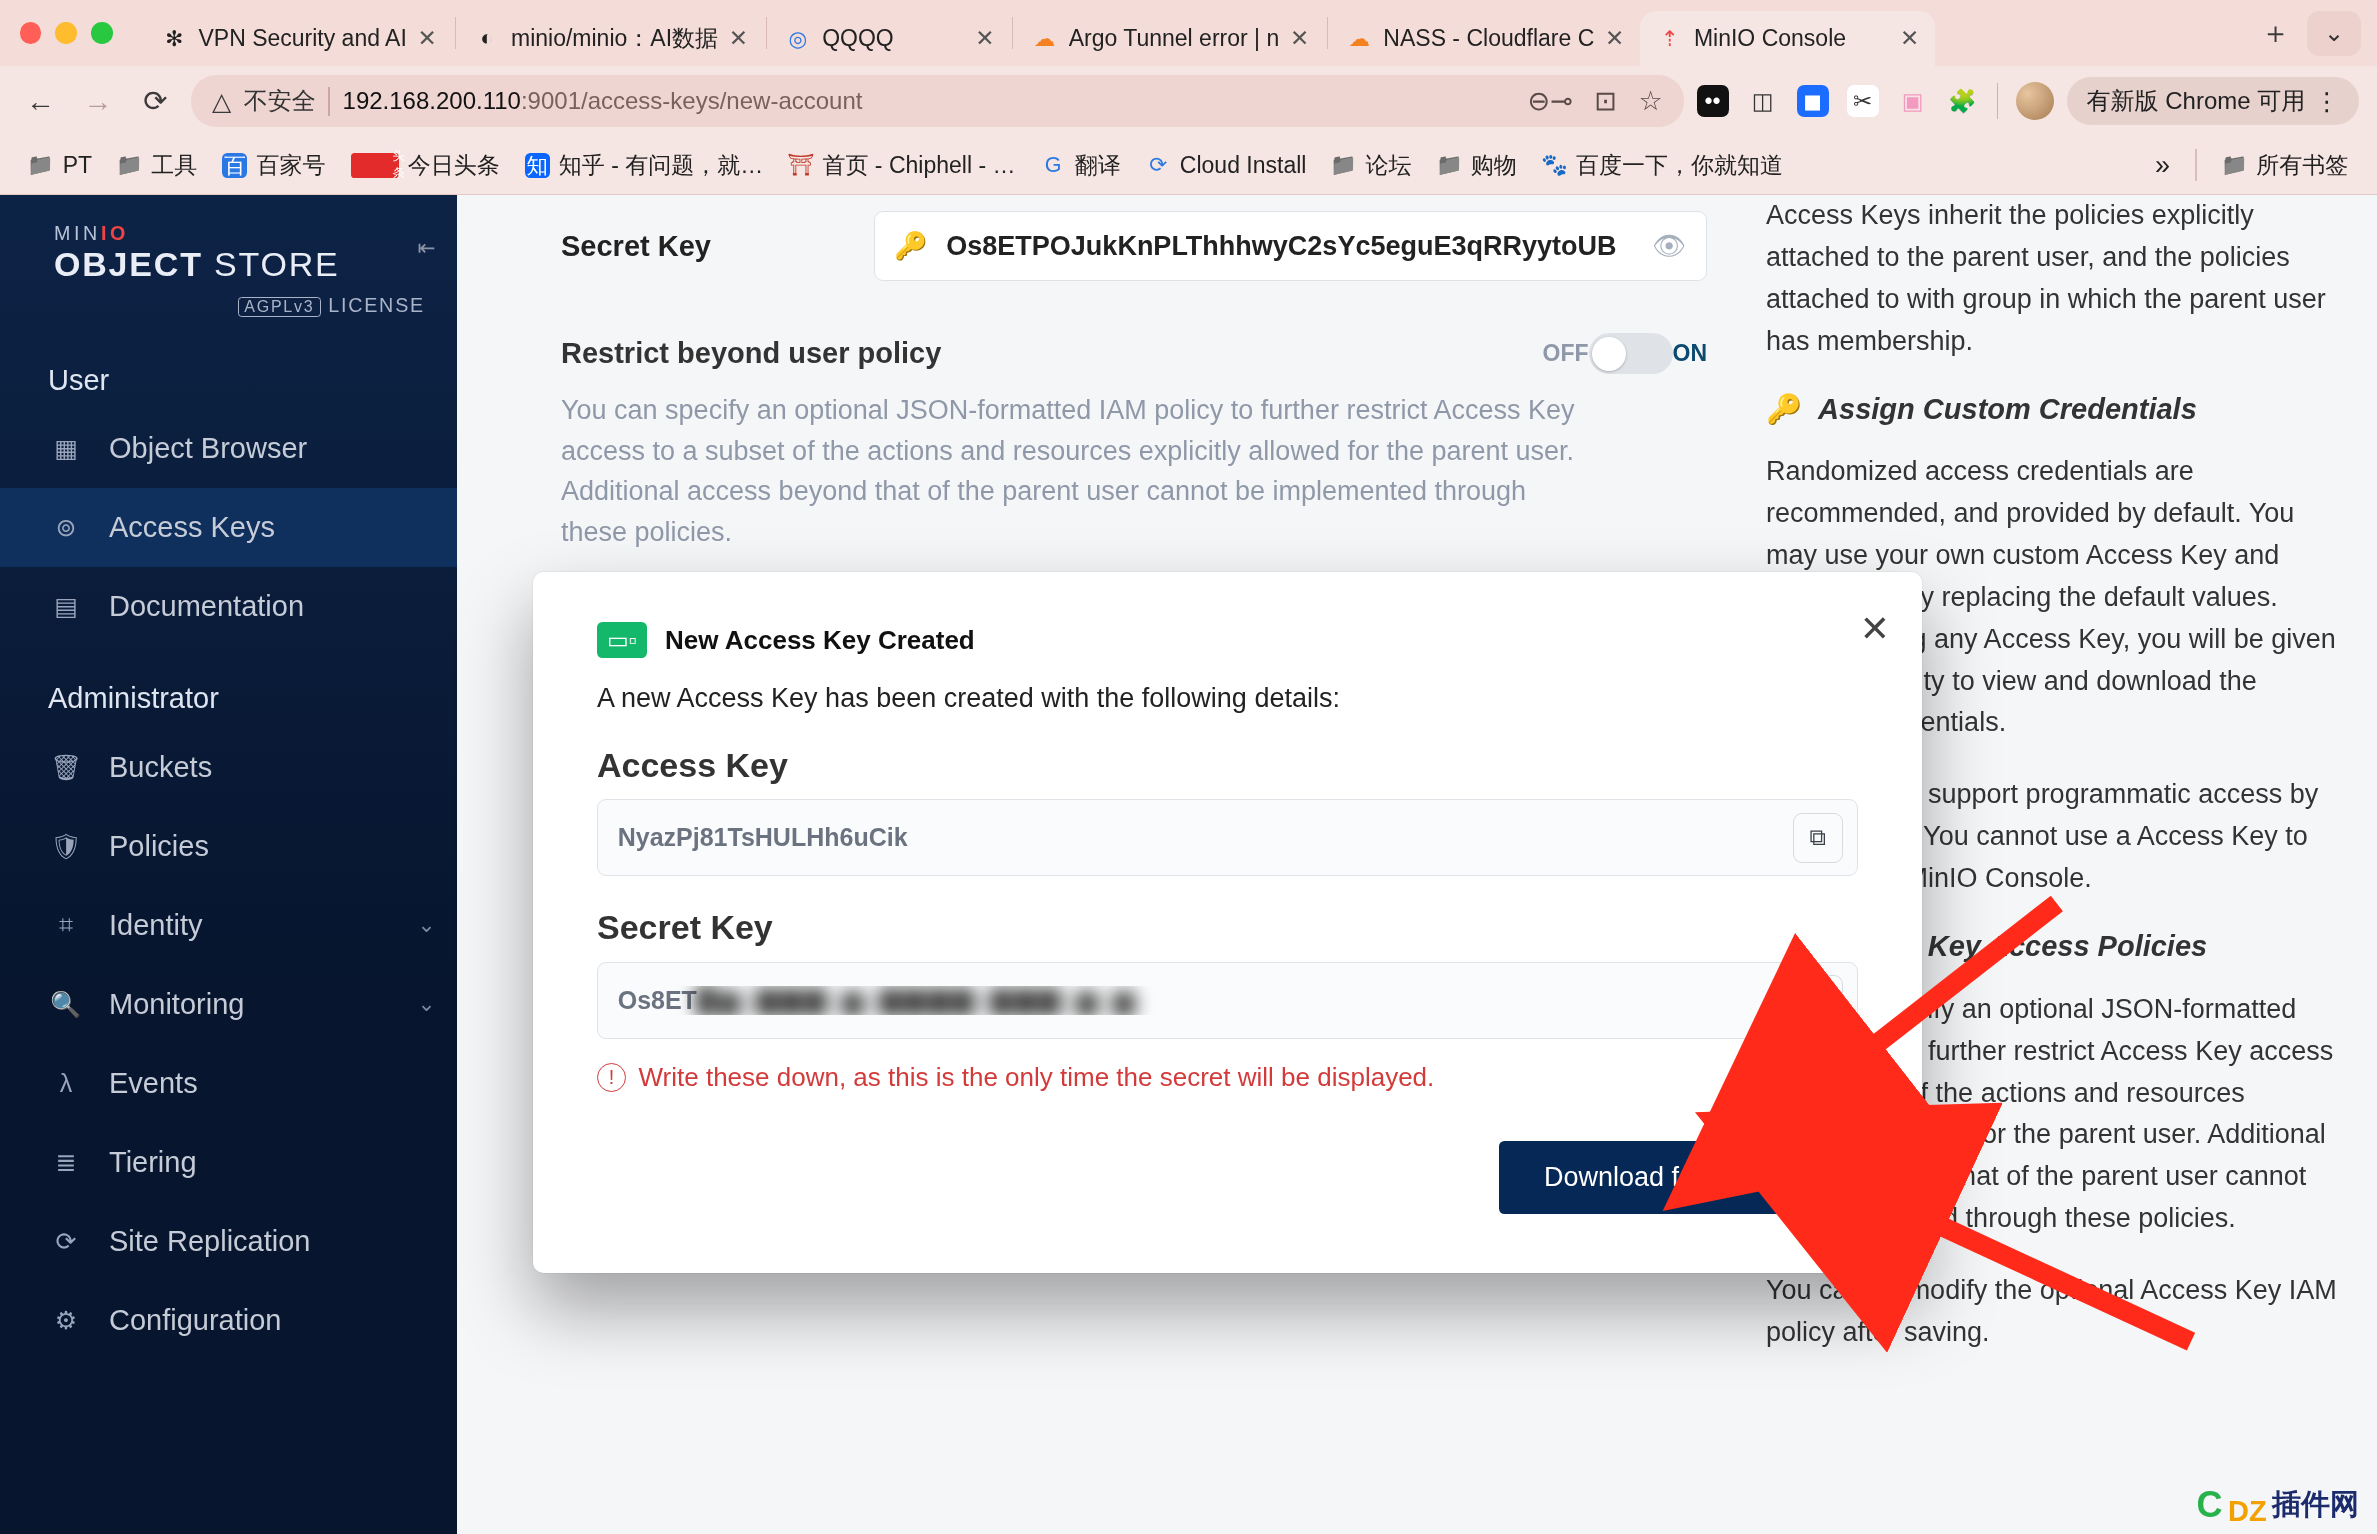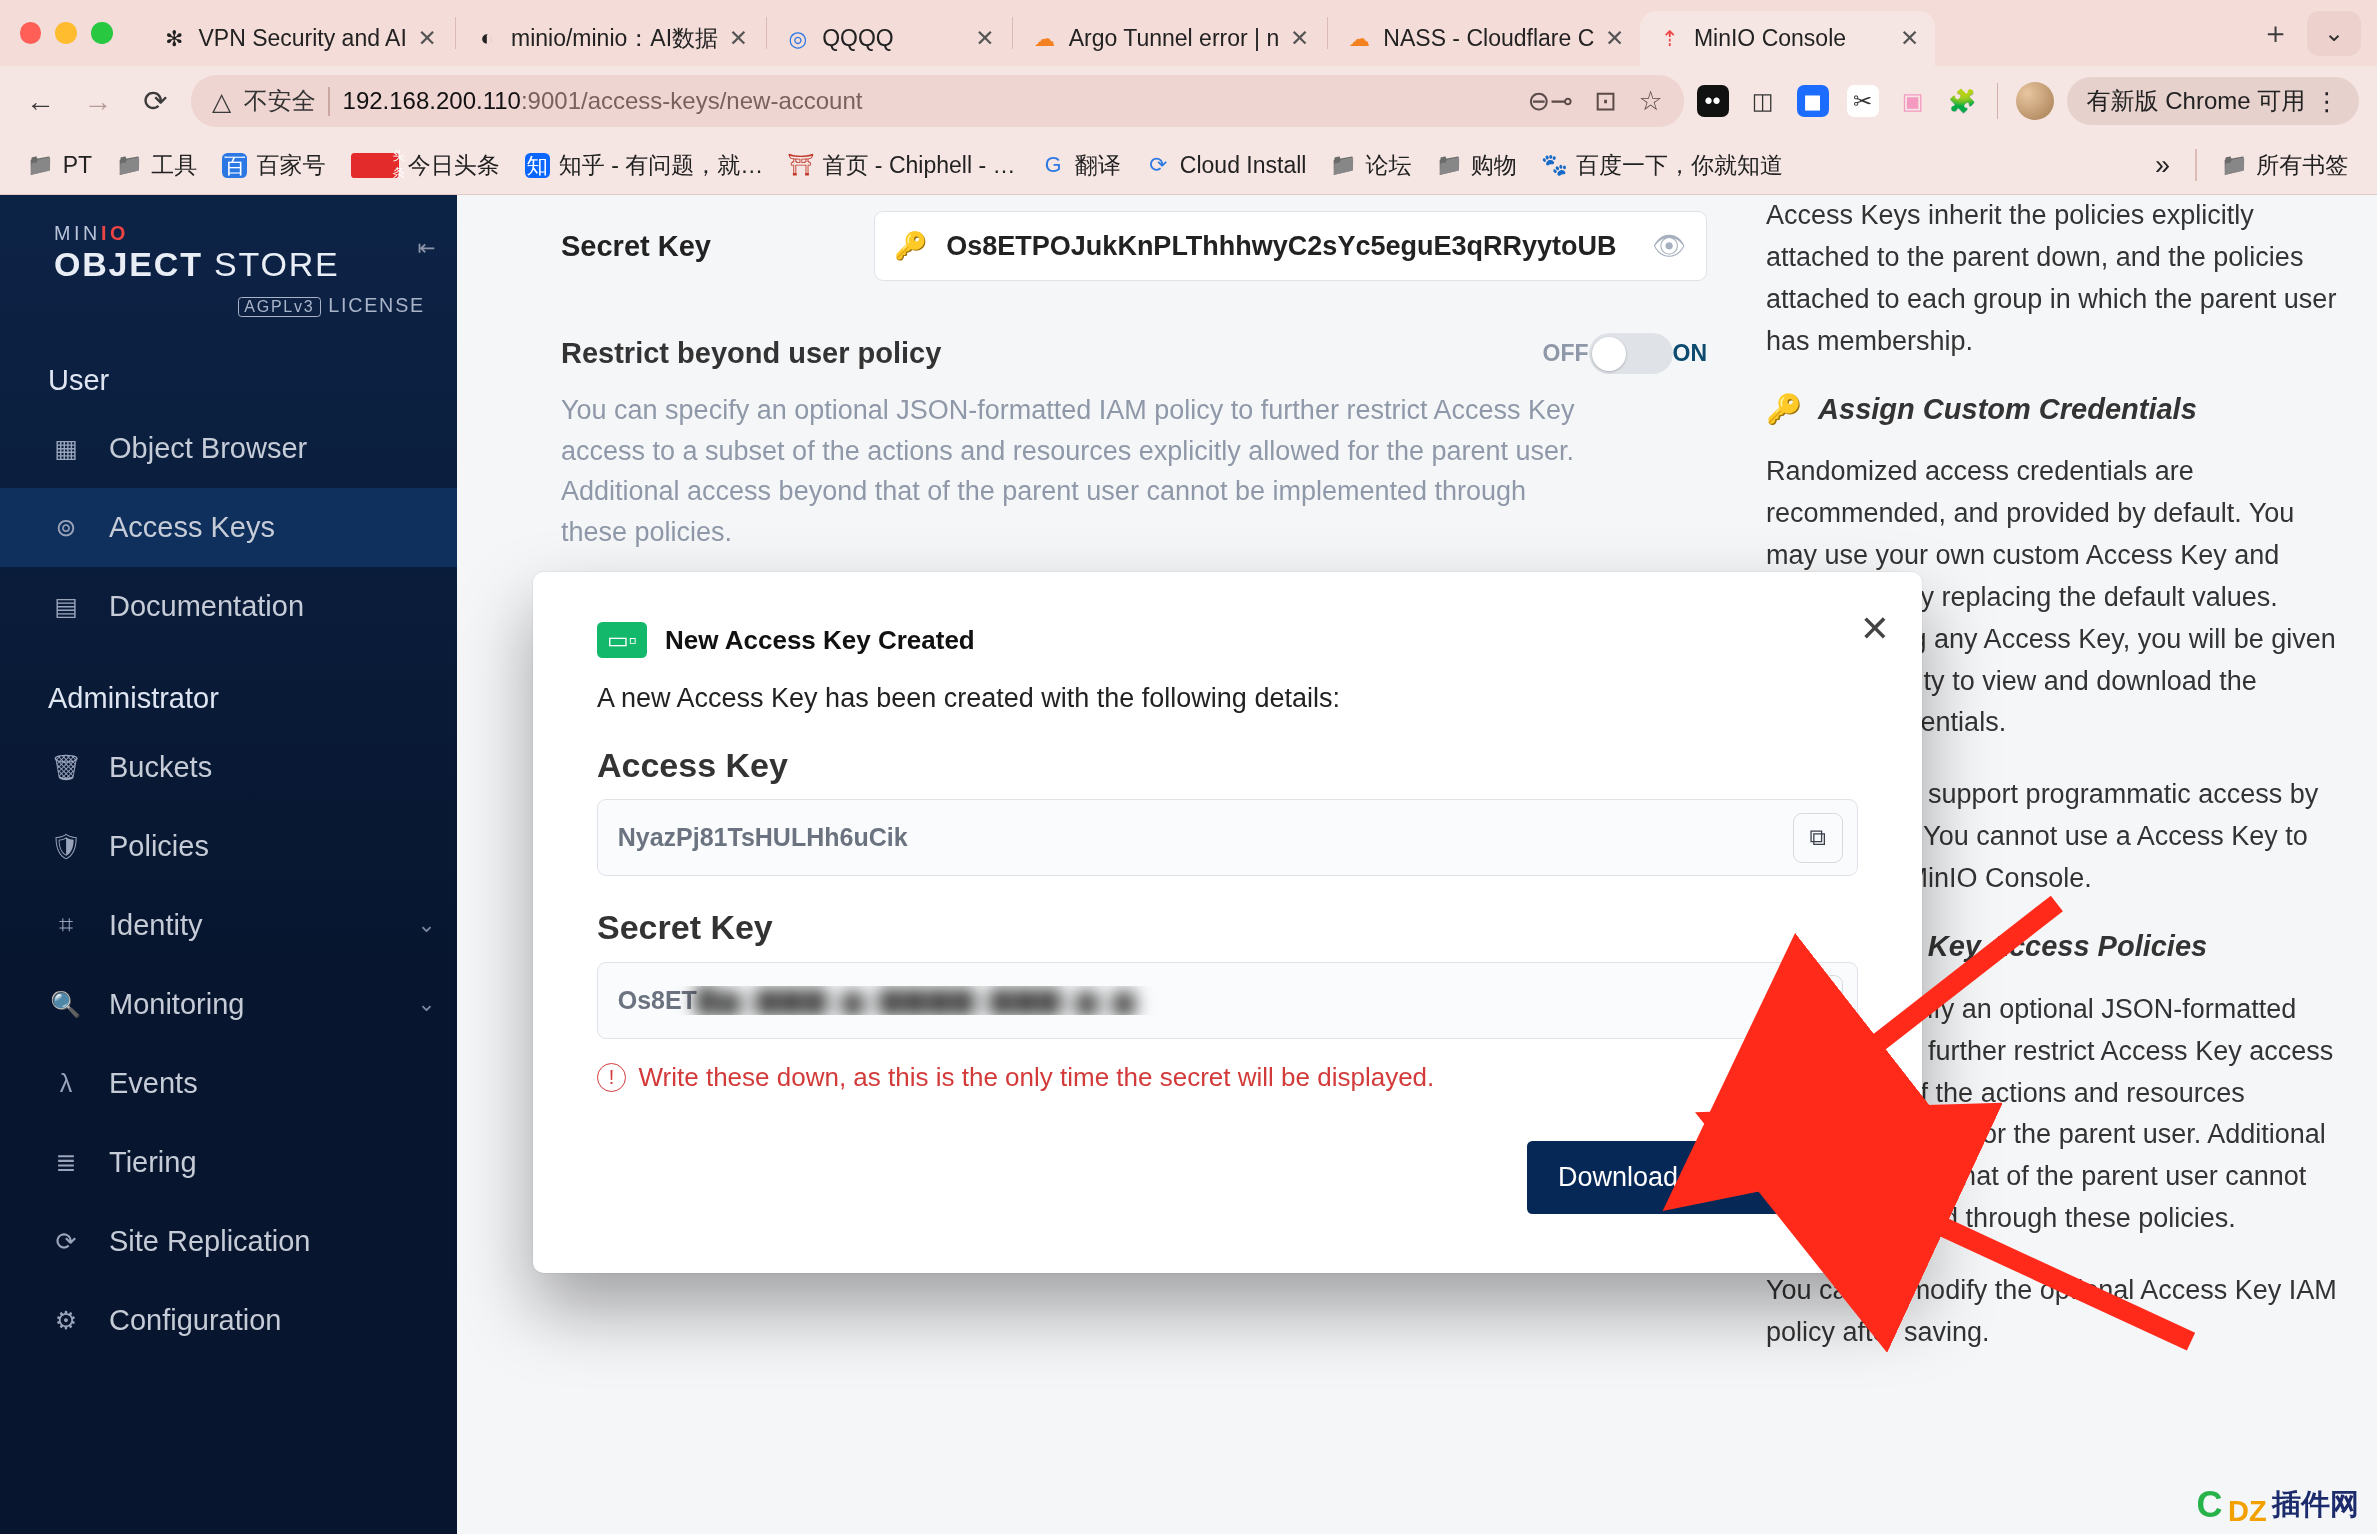--- a/index.html
+++ b/index.html
@@ -120,21 +120,21 @@
   .modal-close{position:absolute;right:32px;top:36px;font-size:36px;color:#444;}
   .modal-sub{font-size:27px;color:#222;margin-top:25px;}
   .mf-label{font-size:34px;font-weight:700;margin-top:32px;}
   .mf-box{display:flex;align-items:center;height:77px;border:0.9px solid var(--border);border-radius:9px;margin-top:14.3px;padding:0 14.3px 0 19.7px;background:#fafbfc;}
   .mf-box .val{flex:1;font-size:25px;color:#6b7380;font-weight:700;white-space:nowrap;overflow:hidden;}
   .mf-box .copy{width:50px;height:50px;border:0.9px solid #d7dbe0;border-radius:9px;display:flex;align-items:center;justify-content:center;font-size:23px;color:#3a3f49;}
   .blurred .blur{filter:blur(9px);}
   .warn-line{display:flex;align-items:center;gap:12.5px;color:#d33a3a;font-size:26px;margin-top:23px;}
   .warn-line .wi{width:29px;height:29px;border:1.8px solid #d33a3a;border-radius:50%;display:flex;align-items:center;justify-content:center;font-size:19.7px;}
   .modal-actions{display:flex;justify-content:flex-end;margin-top:48px;}
-  .dl-btn{display:flex;align-items:center;gap:18px;background:var(--btn-dark);color:#fff;font-size:27px;padding:0 31px;height:73px;border-radius:5.4px;}
+  .dl-btn{display:flex;align-items:center;gap:18px;background:var(--btn-dark);color:#fff;font-size:27px;padding:0 45px;height:73px;border-radius:5.4px;}
 
   
   .arrows{position:absolute;inset:0;pointer-events:none;}
 
   
   .watermark{position:absolute;right:18px;bottom:7.2px;font-size:29px;font-weight:700;display:flex;align-items:center;gap:5.4px;}
   .watermark .c{color:#27b24a;font-weight:800;font-size:36px;}
   .watermark .z{color:#f2a100;margin-top:12px;}
   .watermark .rest{color:#1b2b6b;}
 </style>
@@ -357,21 +357,21 @@
             <span style="color:#0c4a6e">ON</span>
           </div>
         </div>
         <div class="help">You can specify an optional JSON-formatted IAM policy to further restrict Access Key access to a subset of the actions and resources explicitly allowed for the parent user. Additional access beyond that of the parent user cannot be implemented through these policies.</div>
 
         <div style="height:72px"></div>
         <div style="height:70px;border:0.9px solid var(--border);border-radius:9px;background:#fff;margin-left:313px;"></div>
       </div>
 
       <aside class="right-col">
-        <p>Access Keys inherit the policies explicitly attached to the parent down, and the policies attached to each group in which the parent user has membership.</p>
+        <p>Access Keys inherit the policies explicitly attached to the parent user, and the policies attached to with group in which the parent user has membership.</p>
         <h3>
             <span class="h-icon">🔑</span>
             <span>Assign Custom Credentials</span>
           </h3>
         <p>Randomized access credentials are recommended, and provided by default. You may use your own custom Access Key and Secret Key by replacing the default values. After creating any Access Key, you will be given the opportunity to view and download the account credentials.</p>
         <p>Access Keys support programmatic access by applications. You cannot use a Access Key to log into the MinIO Console.</p>
         <h3>
             <span class="h-icon">📄</span>
             <span>Access Key Access Policies</span>
           </h3>

